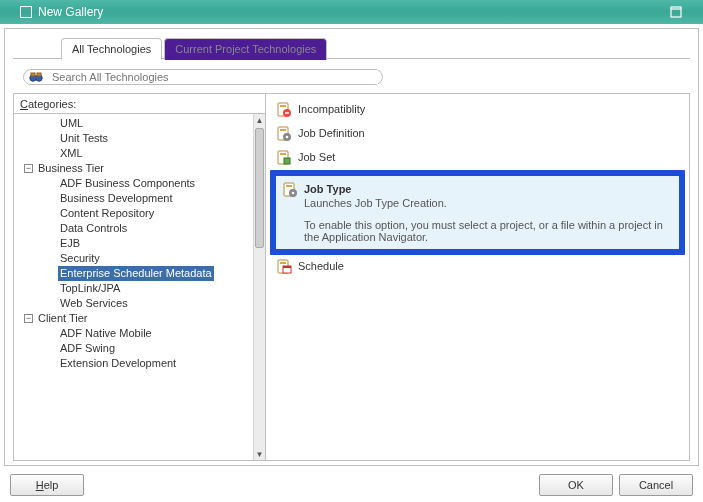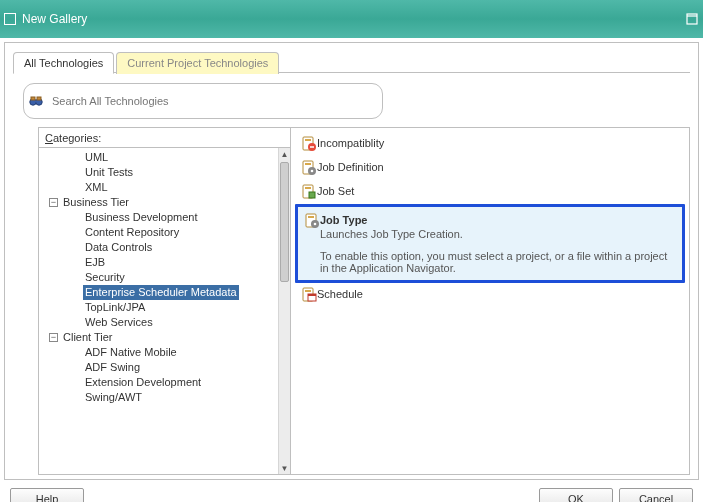--- a/index.html
+++ b/index.html
@@ -9,24 +9,24 @@
     font-size: 11px;
     background: #fff;
     color: #333;
     width: 703px;
     height: 502px;
     overflow: hidden;
   }
   .titlebar {
     background: #4fb8a8;
     background: linear-gradient(180deg, #4fb8a8 0%, #3aa896 50%, #4fb8a8 100%);
-    height: 38px;
-    display: flex;
-    align-items: center;
-    padding: 0 4px;
+    height: 24px;
+    display: flex;
+    align-items: center;
+    padding: 0 20px;
     color: #fff;
     font-size: 12px;
     gap: 6px;
   }
   .titlebar .win-icon {
     width: 12px; height: 12px;
     border: 1px solid #fff;
     display: inline-block;
   }
   .titlebar .title { font-weight: normal; }
@@ -49,27 +49,28 @@
     flex: 1;
     display: flex;
     flex-direction: column;
     position: relative;
   }
   .tabs {
     display: flex;
     gap: 0;
     position: relative;
     margin-bottom: -1px;
+    margin-left: 48px;
   }
   .tab {
     border: 1px solid #bfbfbf;
     border-bottom: none;
     padding: 4px 10px;
     border-radius: 4px 4px 0 0;
-    background: #fef9c3;
+    background: #4c1d95;
     color: #888;
     margin-right: 2px;
     position: relative;
     top: 1px;
   }
   .tab.active {
     background: #fff;
     color: #333;
     z-index: 2;
     border-bottom: 1px solid #fff;
@@ -82,21 +83,21 @@
     flex-direction: column;
     gap: 8px;
   }
   .search-wrap {
     display: flex;
     justify-content: flex-start;
     padding-left: 10px;
   }
   .search {
     width: 360px;
-    height: 36px;
+    height: 16px;
     border: 1px solid #bfbfbf;
     border-radius: 11px;
     display: flex;
     align-items: center;
     padding: 0 4px;
     gap: 6px;
     background: #fff;
   }
   .search .binoc {
     width: 16px; height: 16px;
@@ -107,21 +108,20 @@
     outline: none;
     font: inherit;
     flex: 1;
     color: #999;
   }
   .split {
     display: flex;
     border: 1px solid #bfbfbf;
     flex: 1;
     min-height: 0;
-    margin-left: 25px;
   }
   .col {
     display: flex;
     flex-direction: column;
     min-width: 0;
   }
   .col.left { width: 252px; border-right: 1px solid #bfbfbf; }
   .col.right { flex: 1; }
   .col-head {
     border-bottom: 1px solid #bfbfbf;
@@ -196,31 +196,31 @@
     border-radius: 2px;
   }
   .items {
     flex: 1;
     overflow: hidden;
     padding: 4px 4px;
   }
   .item {
     display: flex;
     align-items: flex-start;
-    gap: 0;
+    gap: 6px;
     padding: 4px 6px;
   }
   .item .icn {
     width: 16px; height: 16px; flex-shrink: 0;
     display: inline-flex; align-items: center; justify-content: center;
   }
   .item .txt { padding-top: 1px; }
   .item.selected {
     background: #e7f3fb;
-    border: 3px solid #1d4ed8;
+    border: 6px solid #1d4ed8;
     border-radius: 1px;
     padding: 6px;
   }
   .item.selected .title { font-weight: bold; color: #333; }
   .item.selected .desc { color: #555; margin-top: 2px; }
   .item.selected .note { color: #555; margin-top: 10px; }
   .footer {
     display: flex;
     align-items: center;
     padding: 8px 6px 8px 6px;
@@ -299,20 +299,23 @@
                   <span class="lbl">Unit Tests</span>
                 </div>
                 <div class="row ind2">
                   <span class="lbl">XML</span>
                 </div>
                 <div class="row ind0">
                   <span class="tgl">−</span>
                   <span class="lbl">Business Tier</span>
                 </div>
                 <div class="row ind2">
+                  <span class="lbl">ADF Business Components</span>
+                </div>
+                <div class="row ind2">
                   <span class="lbl">Business Development</span>
                 </div>
                 <div class="row ind2">
                   <span class="lbl">Content Repository</span>
                 </div>
                 <div class="row ind2">
                   <span class="lbl">Data Controls</span>
                 </div>
                 <div class="row ind2">
                   <span class="lbl">EJB</span>
@@ -334,23 +337,20 @@
                   <span class="lbl">Client Tier</span>
                 </div>
                 <div class="row ind2">
                   <span class="lbl">ADF Native Mobile</span>
                 </div>
                 <div class="row ind2">
                   <span class="lbl">ADF Swing</span>
                 </div>
                 <div class="row ind2">
                   <span class="lbl">Extension Development</span>
-                </div>
-                <div class="row ind2">
-                  <span class="lbl">Swing/AWT</span>
                 </div>
               </div>
             <div class="scroll">
               <div class="arr">▲</div>
               <div class="track">
                   <div class="thumb"></div>
                 </div>
               <div class="arr">▼</div>
             </div>
           </div>

